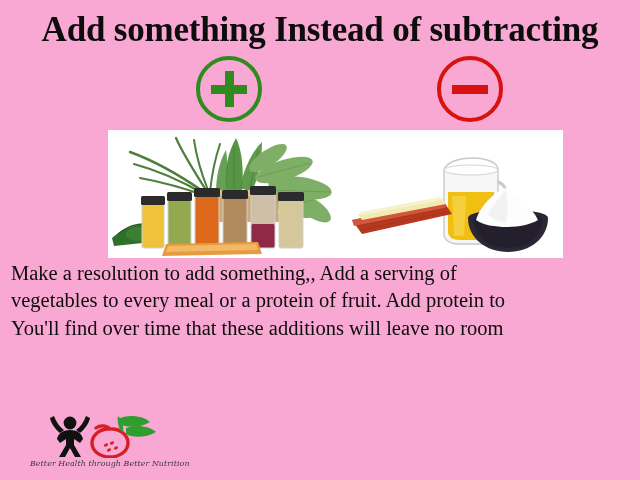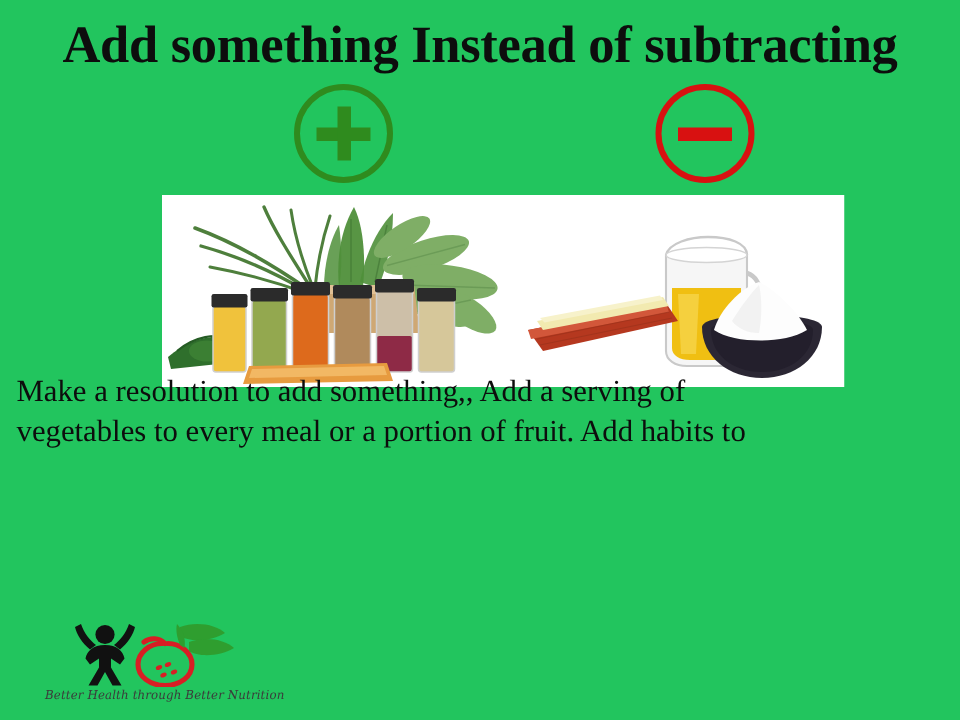--- a/index.html
+++ b/index.html
@@ -12,21 +12,21 @@
     width: 640px;
     height: 480px;
     overflow: hidden;
     font-family: "Liberation Serif", "DejaVu Serif", serif;
     color: #111111;
   }
   .poster {
     position: relative;
     width: 640px;
     height: 480px;
-    background: #22c55e;
+    background: #f9a8d4;
   }
 
   
   .title {
     position: absolute;
     left: 0;
     top: 8px;
     width: 640px;
     text-align: center;
     font-family: "Liberation Serif", "DejaVu Serif", serif;
@@ -102,21 +102,21 @@
     top: 0;
     height: 128px;
   }
   .photo-left  { left: 108px; width: 240px; }
   .photo-right { left: 348px; width: 215px; }
 
   
   .body-copy {
     position: absolute;
     left: 11px;
-    top: 248px;
+    top: 260px;
     width: 618px;
     font-family: "Liberation Serif", "DejaVu Serif", serif;
     font-size: 20.5px;
     line-height: 27.4px;
     color: #0d0d0d;
   }
   .body-copy p { margin: 0; }
 
   
   .footer {
@@ -285,21 +285,22 @@
           <path d="M128 90 C 132 76, 146 62, 158 58 C 170 64, 184 78, 190 90 C 182 95, 170 97, 159 97 C 147 97, 135 95, 128 90 Z" fill="#fdfdfd"></path>
           <path d="M140 84 C 146 74, 154 64, 158 60 C 160 68, 160 82, 158 92 C 150 92, 144 89, 140 84 Z" fill="#ececec" opacity="0.7"></path>
         </g>
       </svg>
     </div>
 
   </div>
 
   <div class="body-copy">
     <p>Make a resolution to add something,, Add a serving of</p>
-    <p>vegetables to every meal or a  portion of fruit. Add habits to</p>
+    <p>vegetables to every meal or a  protein of fruit. Add protein to</p>
+    <p>You'll find over time that these additions will leave no room</p>
   </div>
 
   <div class="footer">
 
     <div class="logo">
       <div class="logo-mark">
         <svg viewBox="0 0 132 44" width="132" height="44">
 
           <g fill="#111111">
             <circle cx="36" cy="9" r="6.4"></circle>

